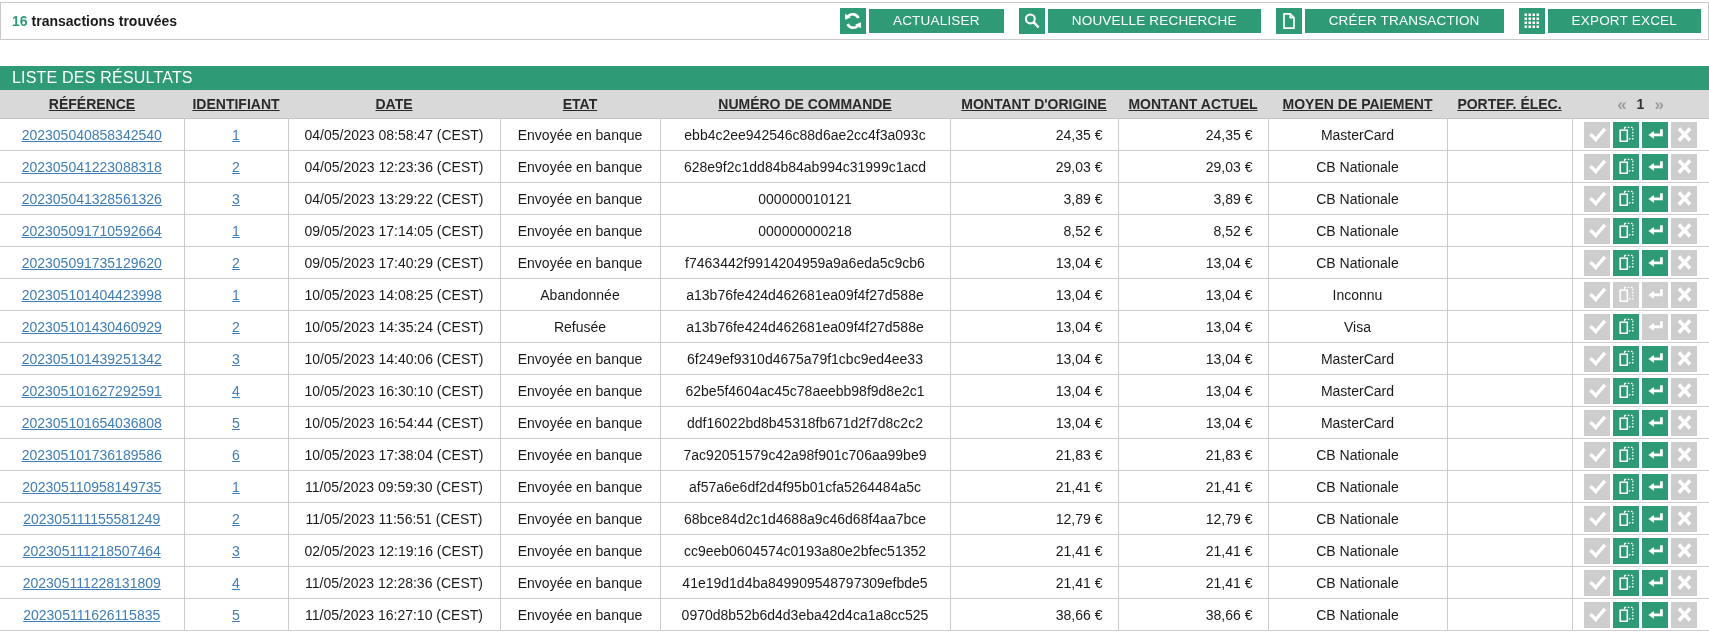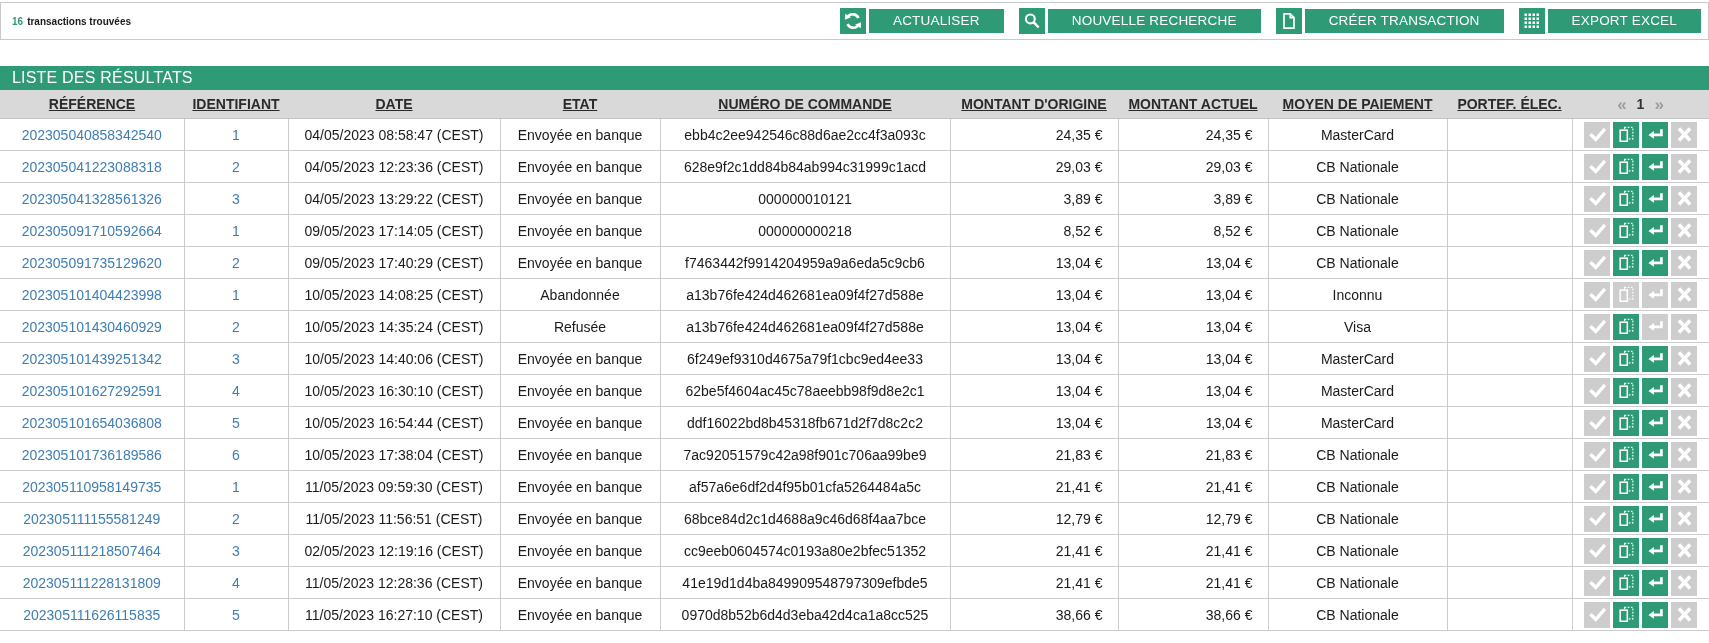--- a/index.html
+++ b/index.html
@@ -1,21 +1,21 @@
 <!DOCTYPE html>
 <html><head>
 <meta charset="utf-8">
 <style>
   html,body{margin:0;padding:0;background:#fff;}
   body{width:1709px;height:643px;font-family:"Liberation Sans",sans-serif;color:#1a1a1a;overflow:hidden;}
 
   
   .topbar{margin-top:2px;height:38px;border:1px solid #c9c9c9;box-sizing:border-box;
           display:flex;justify-content:space-between;align-items:center;padding:0 7px 0 11px;background:#fff;}
-  .found{font-size:10px;font-weight:bold;white-space:nowrap;}
+  .found{font-size:14px;font-weight:bold;white-space:nowrap;}
   .found .count{color:#2e9b76;margin-right:4px;}
   .actions-bar{display:flex;align-items:center;gap:15px;}
   .tb-btn{display:flex;align-items:center;gap:3px;cursor:pointer;}
   .tb-icon{width:26px;height:26px;background:#2e9b76;display:flex;align-items:center;justify-content:center;flex:none;}
   .tb-icon svg{width:20px;height:20px;display:block;}
   .tb-label{background:#2e9b76;color:#fff;height:24px;line-height:24px;padding:0 24px;
             font-size:13.5px;letter-spacing:.2px;white-space:nowrap;}
 
   
   .green-bar{margin-top:26px;height:24px;line-height:24px;background:#2e9b76;color:#fff;
@@ -23,21 +23,21 @@
 
   
   table{width:1709px;border-collapse:collapse;table-layout:fixed;font-size:14px;}
   thead th{background:#d9d9d9;height:28px;font-size:14px;font-weight:bold;color:#2a2a2a;
            border-bottom:1px solid #c4c4c4;padding:0;white-space:nowrap;}
   th .h-link{text-decoration:underline;cursor:pointer;}
   tbody td{height:31px;border-bottom:1px solid #ccc;border-right:1px solid #ccc;
            text-align:center;white-space:nowrap;overflow:hidden;padding:0 4px;background:#fff;}
   tbody td.c-actions{border-right:none;padding:0;}
   td.c-amt{text-align:right;padding-right:15px;}
-  a.cell-link{color:#3e7db6;cursor:pointer;}
+  a.cell-link{color:#3e7db6;text-decoration:underline;cursor:pointer;}
 
   
   .pag{display:flex;align-items:center;justify-content:center;gap:10px;}
   .pag .chev{color:#9b9b9b;font-size:17px;font-weight:bold;cursor:pointer;line-height:1;}
   .pag .cur{color:#333;font-size:14px;font-weight:bold;}
 
   
   .acts{display:flex;gap:3px;align-items:center;justify-content:center;}
   .act{width:26px;height:26px;display:flex;align-items:center;justify-content:center;flex:none;}
   .act svg{width:19px;height:19px;display:block;}

